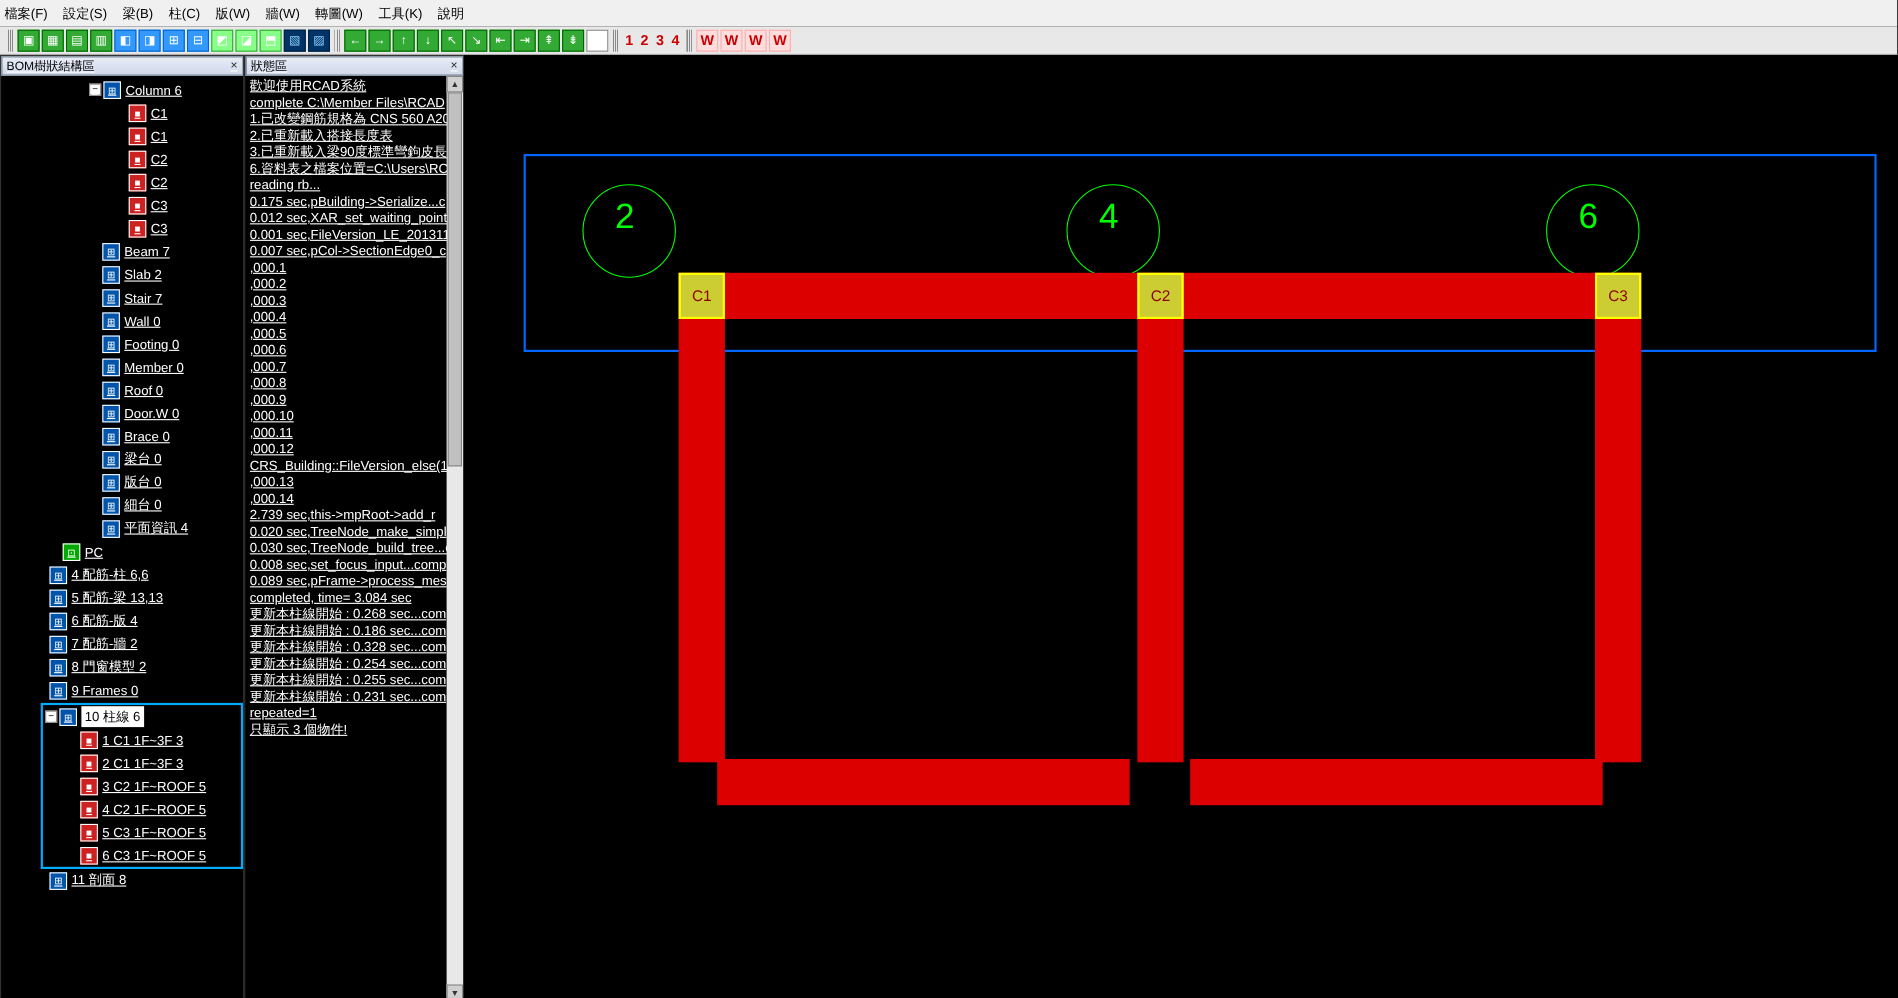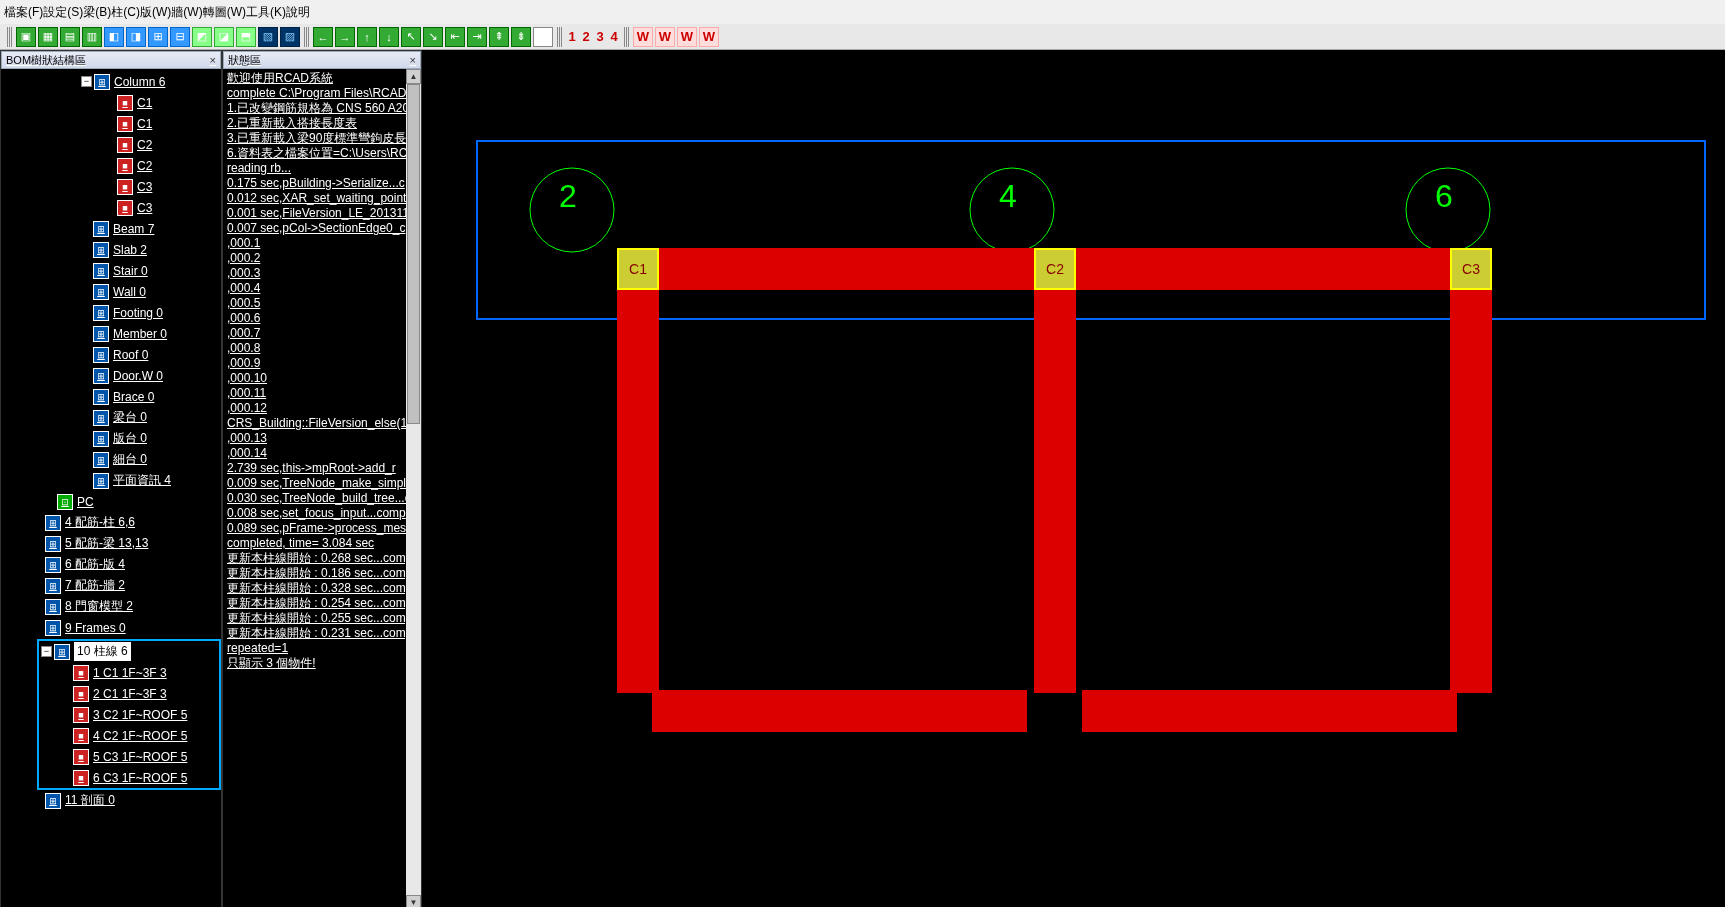--- a/index.html
+++ b/index.html
@@ -1,19 +1,19 @@
 <!DOCTYPE html>
 <html><head>
 <meta charset="utf-8">
 <style>
 * { box-sizing: border-box; margin: 0; padding: 0; font-family: "Microsoft JhengHei", Arial, sans-serif; }
 body { background: #000; width: 1725px; height: 907px; overflow: hidden; font-size: 12px; color: #fff; }
 
 
-.menubar { background: #f0f0f0; color: #000; height: 20px; display: flex; align-items: center; padding: 12px 4px; font-size: 12px; }
+.menubar { background: #f0f0f0; color: #000; height: 20px; display: flex; align-items: center; padding: 12px 4px; gap: 14px; font-size: 12px; }
 .menubar span { cursor: default; }
 
 
 .toolbar { background: #e8e8e8; height: 26px; display: flex; align-items: center; padding: 0 4px; border-bottom: 1px solid #aaa; }
 .toolbar .grip { width: 5px; height: 20px; background: repeating-linear-gradient(90deg, #888 0 1px, transparent 1px 2px); margin: 0 3px; }
 .tbtn { width: 20px; height: 20px; display: flex; align-items: center; justify-content: center; margin: 0 1px; font-size: 11px; cursor: pointer; }
 .tbtn.green { background: #3a3; border: 1px solid #060; }
 .tbtn.blue { background: #39f; border: 1px solid #06c; color: #fff; }
 .tbtn.lime { background: #8f8; border: 1px solid #3a3; }
 .tbtn.navy { background: #036; border: 1px solid #024; color: #8cf; }
@@ -168,21 +168,21 @@
           <span class="label">Beam 7</span>
         </div>
       <div class="tree-node">
           <span class="spacer" style="width:92px"></span>
           <span class="icon icon-blue">⊞</span>
           <span class="label">Slab 2</span>
         </div>
       <div class="tree-node">
           <span class="spacer" style="width:92px"></span>
           <span class="icon icon-blue">⊞</span>
-          <span class="label">Stair 0</span>
+          <span class="label">Stair 7</span>
         </div>
       <div class="tree-node">
           <span class="spacer" style="width:92px"></span>
           <span class="icon icon-blue">⊞</span>
           <span class="label">Wall 0</span>
         </div>
       <div class="tree-node">
           <span class="spacer" style="width:92px"></span>
           <span class="icon icon-blue">⊞</span>
           <span class="label">Footing 0</span>
@@ -296,33 +296,33 @@
           </div>
         <div class="tree-node">
             <span class="spacer" style="width:34px"></span>
             <span class="icon icon-red">■</span>
             <span class="label">6 C3 1F~ROOF 5</span>
           </div>
       </div>
       <div class="tree-node">
           <span class="spacer" style="width:44px"></span>
           <span class="icon icon-blue">⊞</span>
-          <span class="label">11 剖面 0</span>
+          <span class="label">11 剖面 8</span>
         </div>
     </div>
   </div>
 
   <div class="panel status-panel">
     <div class="panel-header">
       <span>狀態區</span>
       <span class="close">×</span>
     </div>
     <div class="status-body" id="status-body">
       <div class="line">歡迎使用RCAD系統</div>
-        <div class="line">complete C:\Program Files\RCAD</div>
+        <div class="line">complete C:\Member Files\RCAD</div>
         <div class="line">1.已改變鋼筋規格為 CNS 560 A20</div>
         <div class="line">2.已重新載入搭接長度表</div>
         <div class="line">3.已重新載入梁90度標準彎鉤皮長</div>
         <div class="line">6.資料表之檔案位置=C:\Users\RC</div>
         <div class="line">reading rb...</div>
         <div class="line">0.175 sec,pBuilding-&gt;Serialize...c</div>
         <div class="line">0.012 sec,XAR_set_waiting_point</div>
         <div class="line">0.001 sec,FileVersion_LE_201311</div>
         <div class="line">0.007 sec,pCol-&gt;SectionEdge0_c</div>
         <div class="line">,000.1</div>
@@ -334,21 +334,21 @@
         <div class="line">,000.7</div>
         <div class="line">,000.8</div>
         <div class="line">,000.9</div>
         <div class="line">,000.10</div>
         <div class="line">,000.11</div>
         <div class="line">,000.12</div>
         <div class="line">CRS_Building::FileVersion_else(10</div>
         <div class="line">,000.13</div>
         <div class="line">,000.14</div>
         <div class="line">2.739 sec,this-&gt;mpRoot-&gt;add_r</div>
-        <div class="line">0.009 sec,TreeNode_make_simpl</div>
+        <div class="line">0.020 sec,TreeNode_make_simpl</div>
         <div class="line">0.030 sec,TreeNode_build_tree...c</div>
         <div class="line">0.008 sec,set_focus_input...comp</div>
         <div class="line">0.089 sec,pFrame-&gt;process_mes</div>
         <div class="line">   completed, time= 3.084 sec</div>
         <div class="line"></div>
         <div class="line">更新本柱線開始 : 0.268 sec...comp</div>
         <div class="line">更新本柱線開始 : 0.186 sec...comp</div>
         <div class="line">更新本柱線開始 : 0.328 sec...comp</div>
         <div class="line">更新本柱線開始 : 0.254 sec...comp</div>
         <div class="line">更新本柱線開始 : 0.255 sec...comp</div>

